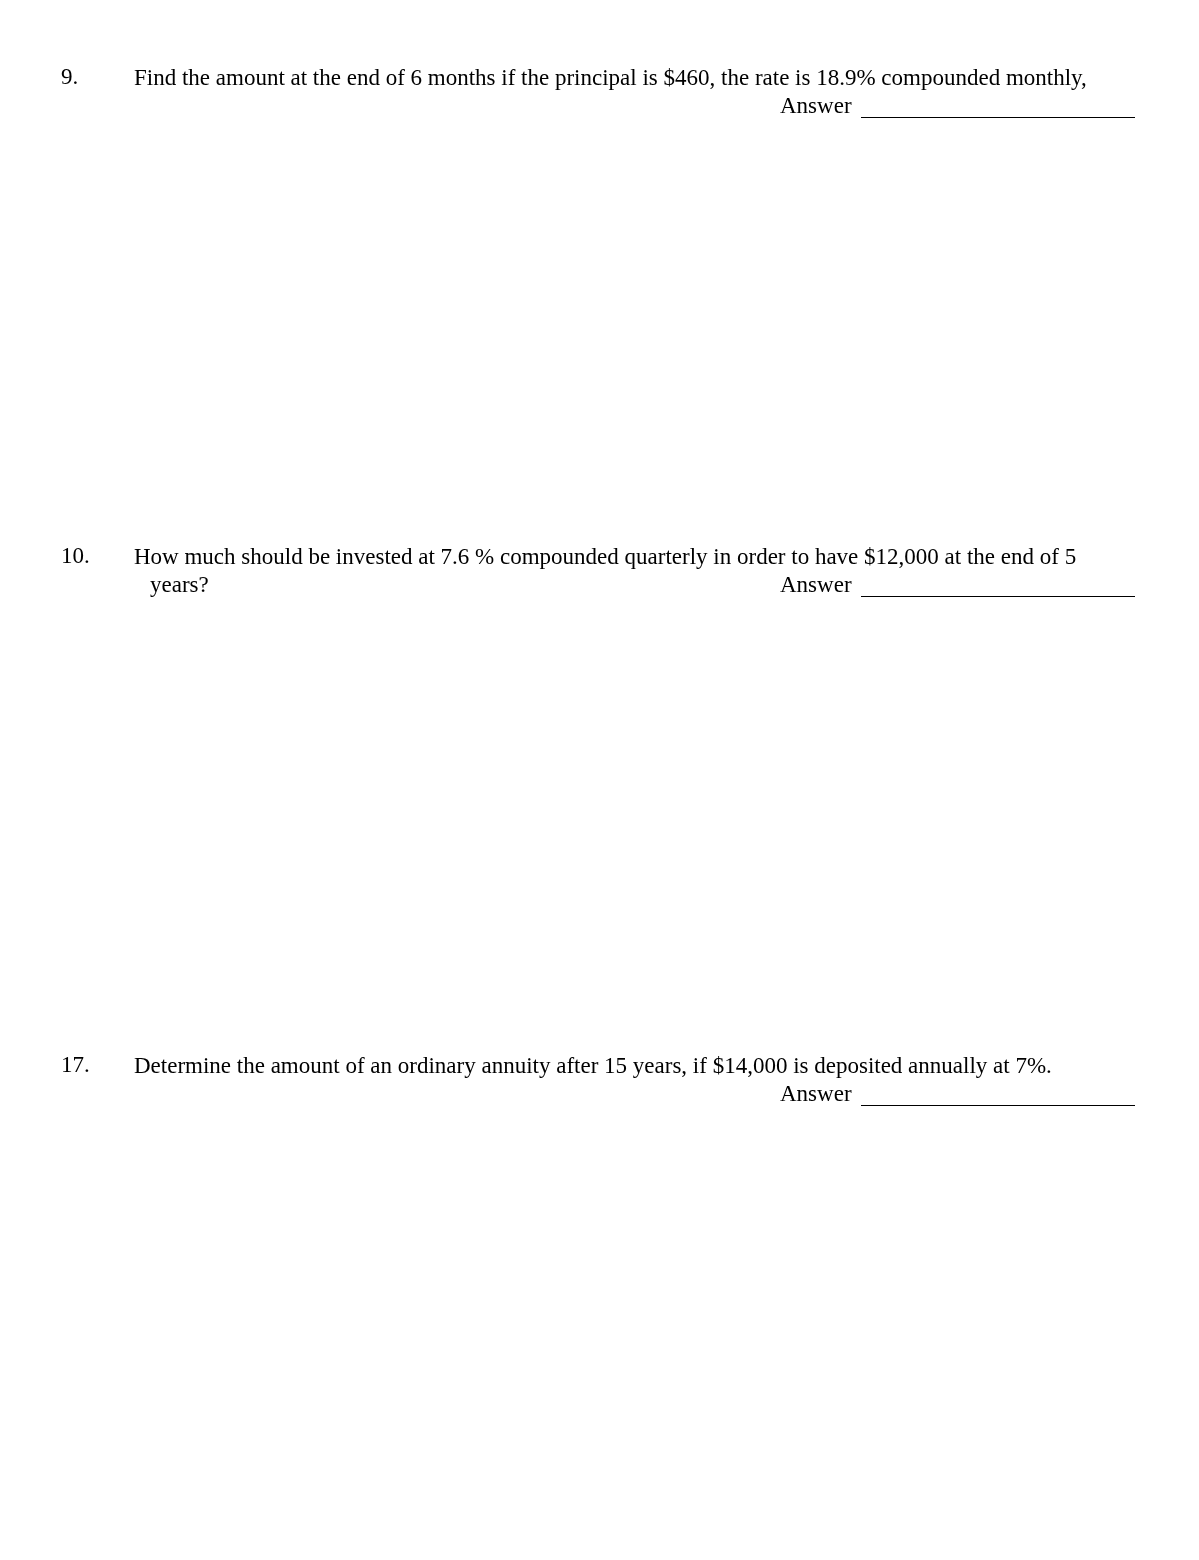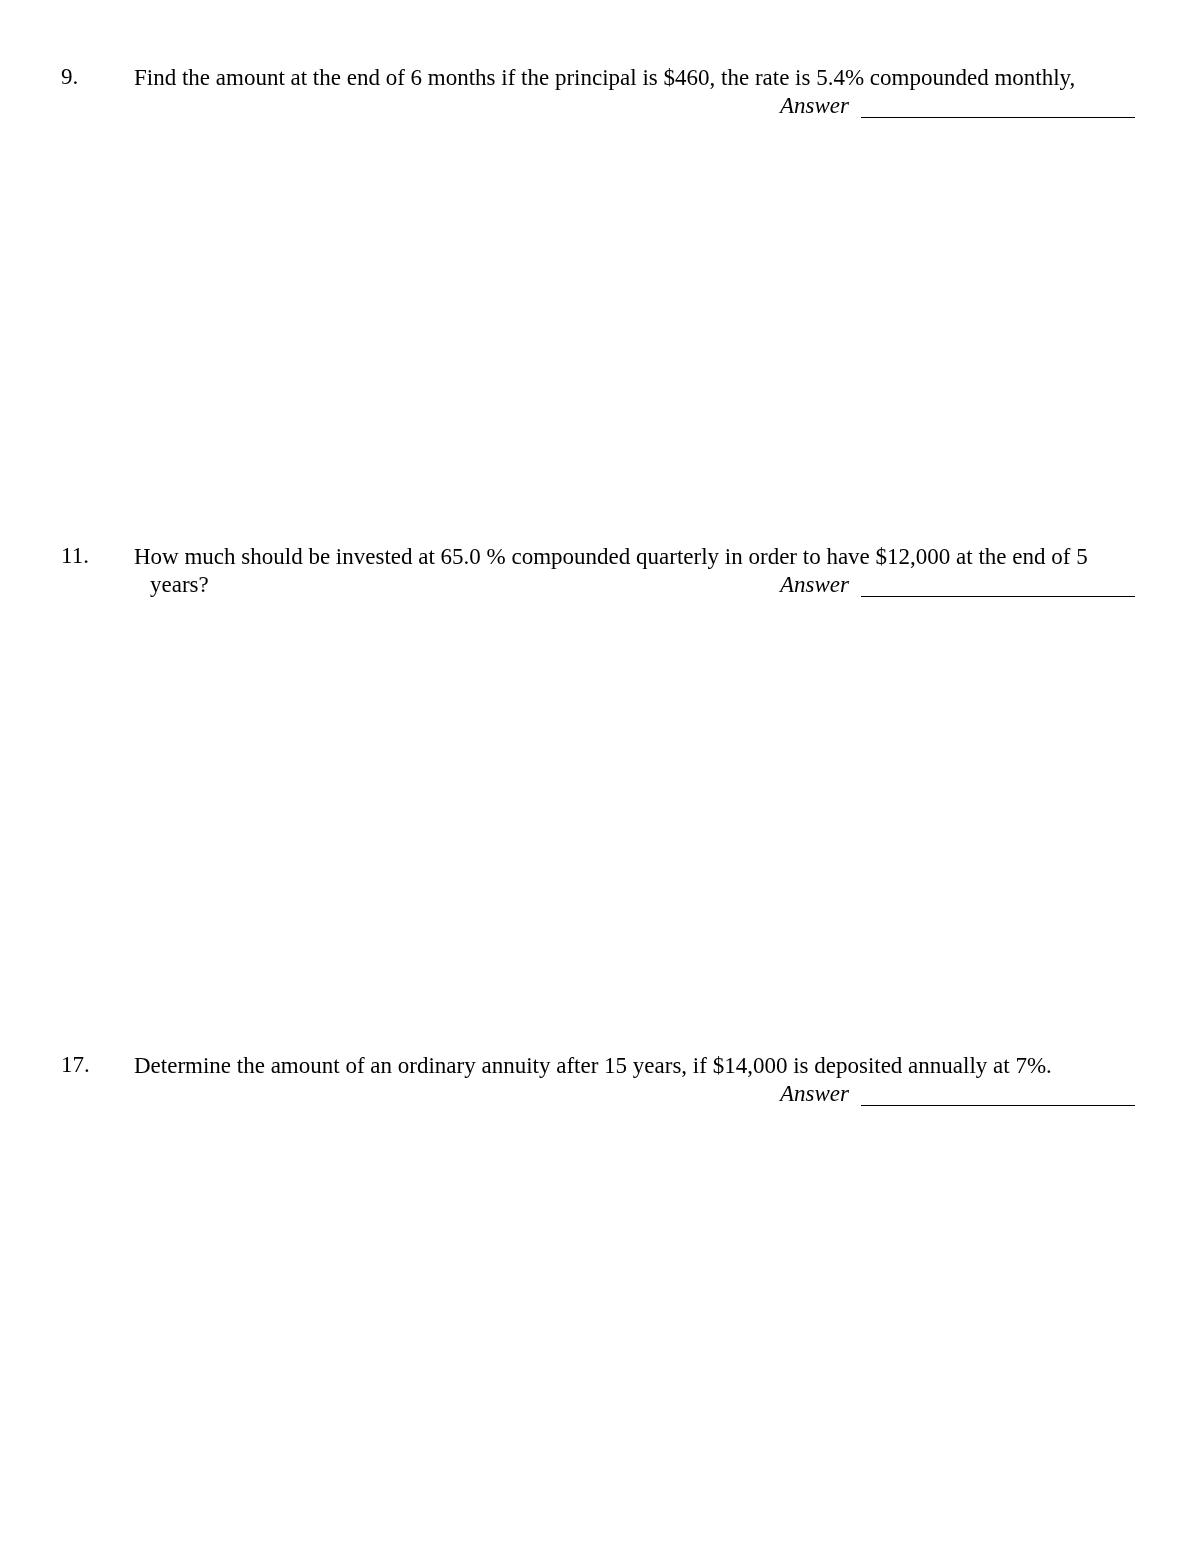--- a/index.html
+++ b/index.html
@@ -2,37 +2,37 @@
 <html><head>
 <meta charset="utf-8">
 <style>
   html, body { margin: 0; padding: 0; background: #ffffff; }
   body { width: 1199px; height: 1560px; position: relative; overflow: hidden;
          font-family: "Liberation Serif", "DejaVu Serif", serif; color: #000; font-size: 23px; }
   .q { position: absolute; left: 0; width: 1199px; }
   .num { position: absolute; left: 61px; top: 0; }
   .text { position: absolute; left: 134px; top: 0; white-space: nowrap; line-height: 28px; }
   .cont { position: absolute; left: 150px; top: 28px; line-height: 28px; }
-  .answer { position: absolute; left: 780px; top: 28px; line-height: 28px; font-style: italic; }
+  .answer { position: absolute; left: 780px; top: 28px; line-height: 28px; }
   .line { position: absolute; left: 861px; top: 53px; width: 274px; border-bottom: 1px solid #000; }
 </style>
 </head>
 <body>
 
 <div class="q" style="top:64px;">
   <span class="num">9.</span>
-  <span class="text">Find the amount at the end of 6 months if the principal is $460, the rate is 5.4% compounded monthly,</span>
+  <span class="text">Find the amount at the end of 6 months if the principal is $460, the rate is 18.9% compounded monthly,</span>
   <span class="cont"></span>
   <span class="answer">Answer</span>
   <span class="line"></span>
 </div>
 
 <div class="q" style="top:543px;">
-  <span class="num">11.</span>
-  <span class="text">How much should be invested at 65.0 % compounded quarterly in order to have $12,000 at the end of 5</span>
+  <span class="num">10.</span>
+  <span class="text">How much should be invested at 7.6 % compounded quarterly in order to have $12,000 at the end of 5</span>
   <span class="cont">years?</span>
   <span class="answer">Answer</span>
   <span class="line"></span>
 </div>
 
 <div class="q" style="top:1052px;">
   <span class="num">17.</span>
   <span class="text">Determine the amount of an ordinary annuity after 15 years, if $14,000 is deposited annually at 7%.</span>
   <span class="cont"></span>
   <span class="answer">Answer</span>

